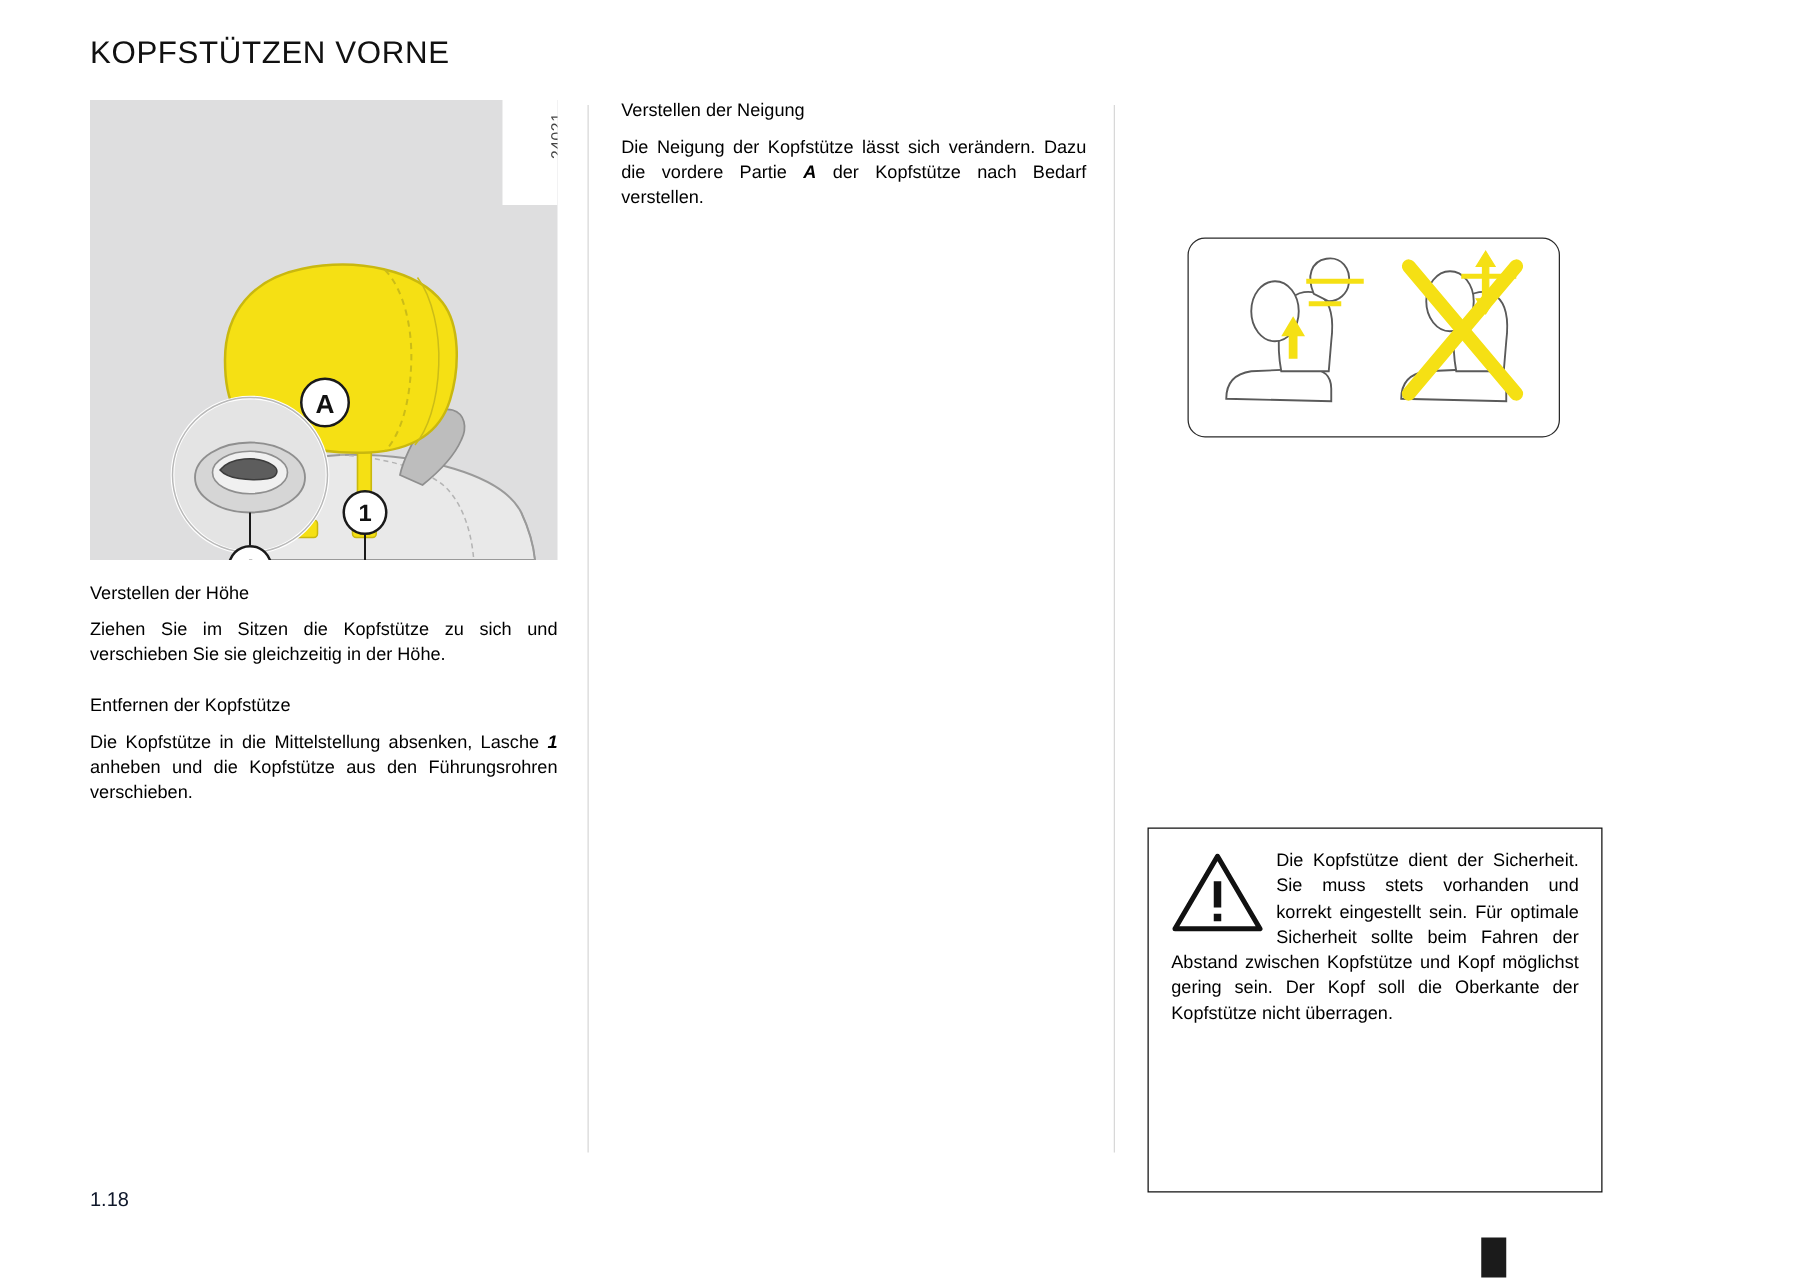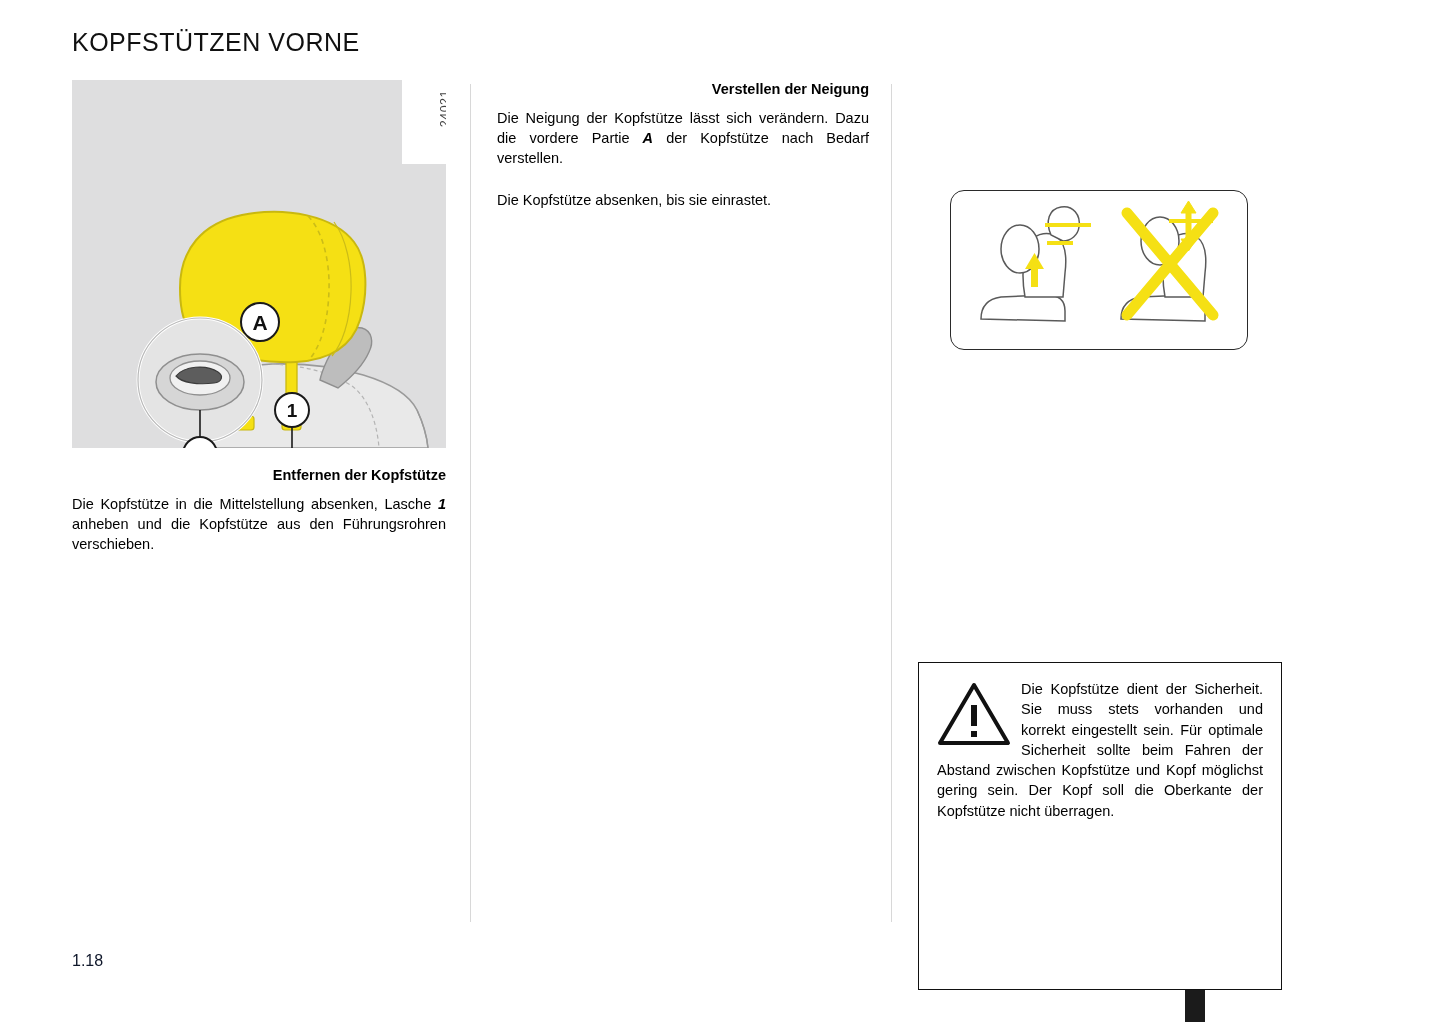--- a/index.html
+++ b/index.html
@@ -53,24 +53,23 @@
     background: #d8d8d8;
     top: 84px;
     height: 838px;
   }
   .sep-1 { left: 470px; }
   .sep-2 { left: 891px; }
 
   
   h3.sub {
     font-size: 14.5px;
-    font-weight: bold;
+    font-weight: normal;
     margin: 0 0 9px 0;
     line-height: 1.3;
-    text-align: right;
   }
   p.body {
     font-size: 14.5px;
     line-height: 1.38;
     margin: 0 0 16px 0;
     text-align: justify;
   }
   p.body.last { margin-bottom: 0; }
   .blk { margin-bottom: 22px; }
   .ital-b { font-style: italic; font-weight: bold; }
@@ -115,21 +114,21 @@
     border-radius: 14px;
     overflow: hidden;
   }
 
   
   .warnbox {
     position: absolute;
     left: 918px;
     top: 662px;
     width: 364px;
-    height: 328px;
+    height: 292px;
     border: 1.5px solid #111;
     background: #fff;
     box-sizing: border-box;
     padding: 16px 18px 14px 18px;
   }
   .warn-icon {
     float: left;
     width: 74px;
     height: 66px;
     margin: 2px 10px 2px 0;
@@ -208,35 +207,38 @@
         <text x="128" y="381" font-family="Liberation Sans, sans-serif" font-size="19" font-weight="bold" text-anchor="middle" fill="#111">1</text>
 
         <circle cx="220" cy="330" r="17" fill="#ffffff" stroke="#1a1a1a" stroke-width="2"></circle>
         <text x="220" y="337" font-family="Liberation Sans, sans-serif" font-size="19" font-weight="bold" text-anchor="middle" fill="#111">1</text>
       </svg>
 
       <div class="code-box"></div>
       <div class="figcode">24021</div>
     </div>
 
+    <div class="blk">
+      <h3 class="sub">Verstellen der Höhe</h3>
+      <p class="body last">Ziehen Sie im Sitzen die Kopfstütze zu sich und verschieben Sie sie gleichzeitig in der Höhe.</p>
+    </div>
 
     <div class="blk">
       <h3 class="sub">Entfernen der Kopfstütze</h3>
       <p class="body last"><span>Die Kopfstütze in die Mittelstellung absenken, Lasche </span><span class="ital-b">1</span><span> anheben und die Kopfstütze aus den Führungsrohren verschieben.</span></p>
     </div>
   </div>
 
   <div class="col-mid">
     <div class="blk">
       <h3 class="sub">Verstellen der Neigung</h3>
       <p class="body last"><span>Die Neigung der Kopfstütze lässt sich verändern. Dazu die vordere Partie </span><span class="ital-b">A</span><span> der Kopfstütze nach Bedarf verstellen.</span></p>
     </div>
 
     <div class="blk">
-      <p class="body last">Die Kopfstütze absenken, bis sie einrastet.</p>
     </div>
   </div>
 
   <div class="fig2">
     <svg width="294" height="156" viewBox="0 0 294 156">
 
       <g stroke="#5a5a5a" stroke-width="1.5" fill="#ffffff">
         <path d="M30 128 C30 116 36 108 50 106 L96 104 C108 104 114 110 114 120 L114 130 Z"></path>
         <path d="M74 106 C70 84 72 62 80 50 C86 42 98 40 106 46 C114 52 116 66 114 82 L112 106 Z"></path>
         <path d="M100 44 C94 30 98 18 110 16 C122 14 130 24 128 36 C127 44 120 50 112 50 Z"></path>

